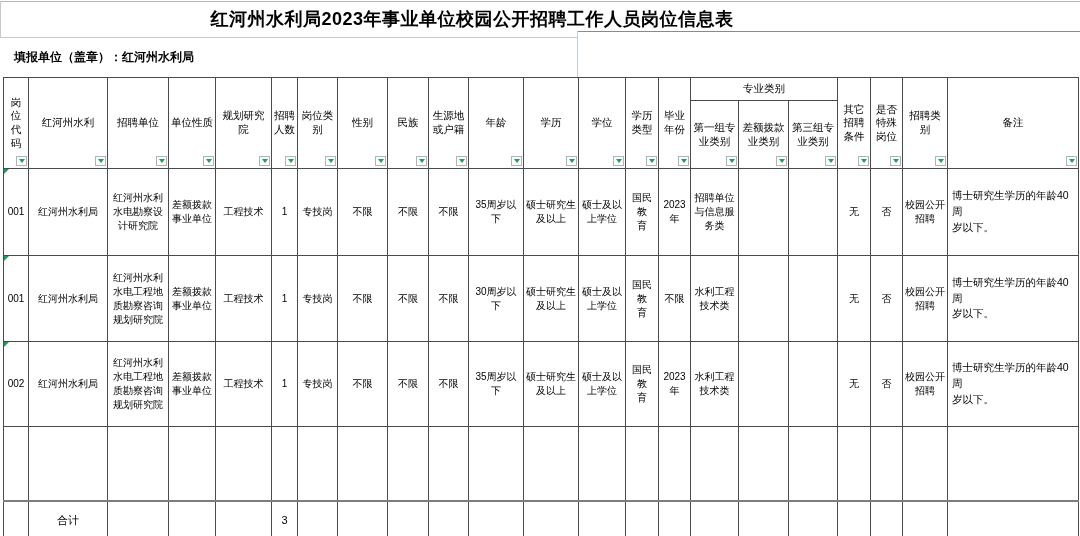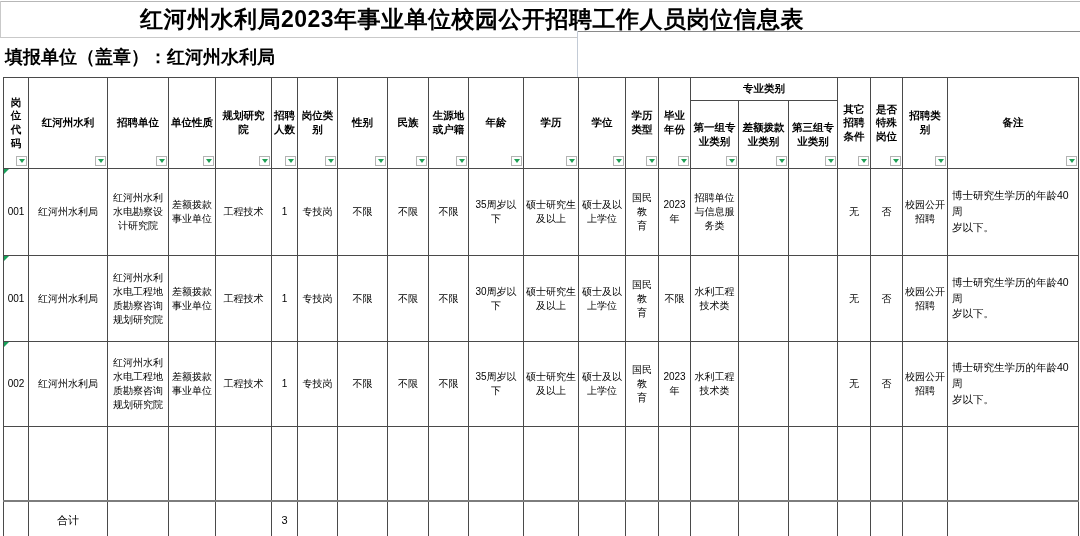--- a/index.html
+++ b/index.html
@@ -5,36 +5,36 @@
   html,body{margin:0;padding:0;}
   body{
     width:1080px;height:536px;overflow:hidden;background:#ffffff;position:relative;
     font-family:"Liberation Sans","DejaVu Sans",sans-serif;color:#000;
   }
   .hline{position:absolute;height:1px;background:#b7b7b7;}
   .vline{position:absolute;width:1px;background:#c3cbd6;}
   .title-row{
     position:absolute;top:2px;left:0;width:944px;height:34px;
     display:flex;align-items:center;justify-content:center;
-    font-size:23px;font-weight:bold;letter-spacing:.5px;
+    font-size:18px;font-weight:bold;letter-spacing:.5px;
   }
   .form-unit-row{
-    position:absolute;top:38px;left:5px;height:38px;
-    display:flex;align-items:center;font-size:18px;font-weight:bold;
+    position:absolute;top:38px;left:14px;height:38px;
+    display:flex;align-items:center;font-size:12px;font-weight:bold;
   }
   table.grid{
     position:absolute;left:3px;top:77px;width:1075px;
     border-collapse:collapse;table-layout:fixed;
   }
   .grid th,.grid td{
     border:1px solid #4a4a4a;padding:1px 2px;
     text-align:center;vertical-align:middle;
     white-space:pre-line;overflow:hidden;
   }
-  .grid th{font-size:10.5px;font-weight:bold;line-height:1.3;position:relative;}
+  .grid th{font-size:10.5px;font-weight:normal;line-height:1.3;position:relative;}
   .grid th.group-th{height:20px;}
   .grid td{font-size:10px;line-height:1.4;position:relative;}
   .grid td.remark-cell{text-align:left;padding:1px 4px;font-size:10.5px;line-height:1.5;margin-top:48px;}
   .grid tr.total-row td{border-top:2px solid #7d7d7d;font-size:11px;}
   .filter-btn{
     position:absolute;right:1px;bottom:2px;width:11px;height:10px;
     background:#fefefe;border:1px solid #b3b3b3;box-sizing:border-box;
     display:flex;align-items:center;justify-content:center;cursor:pointer;
   }
   .filter-btn::after{

